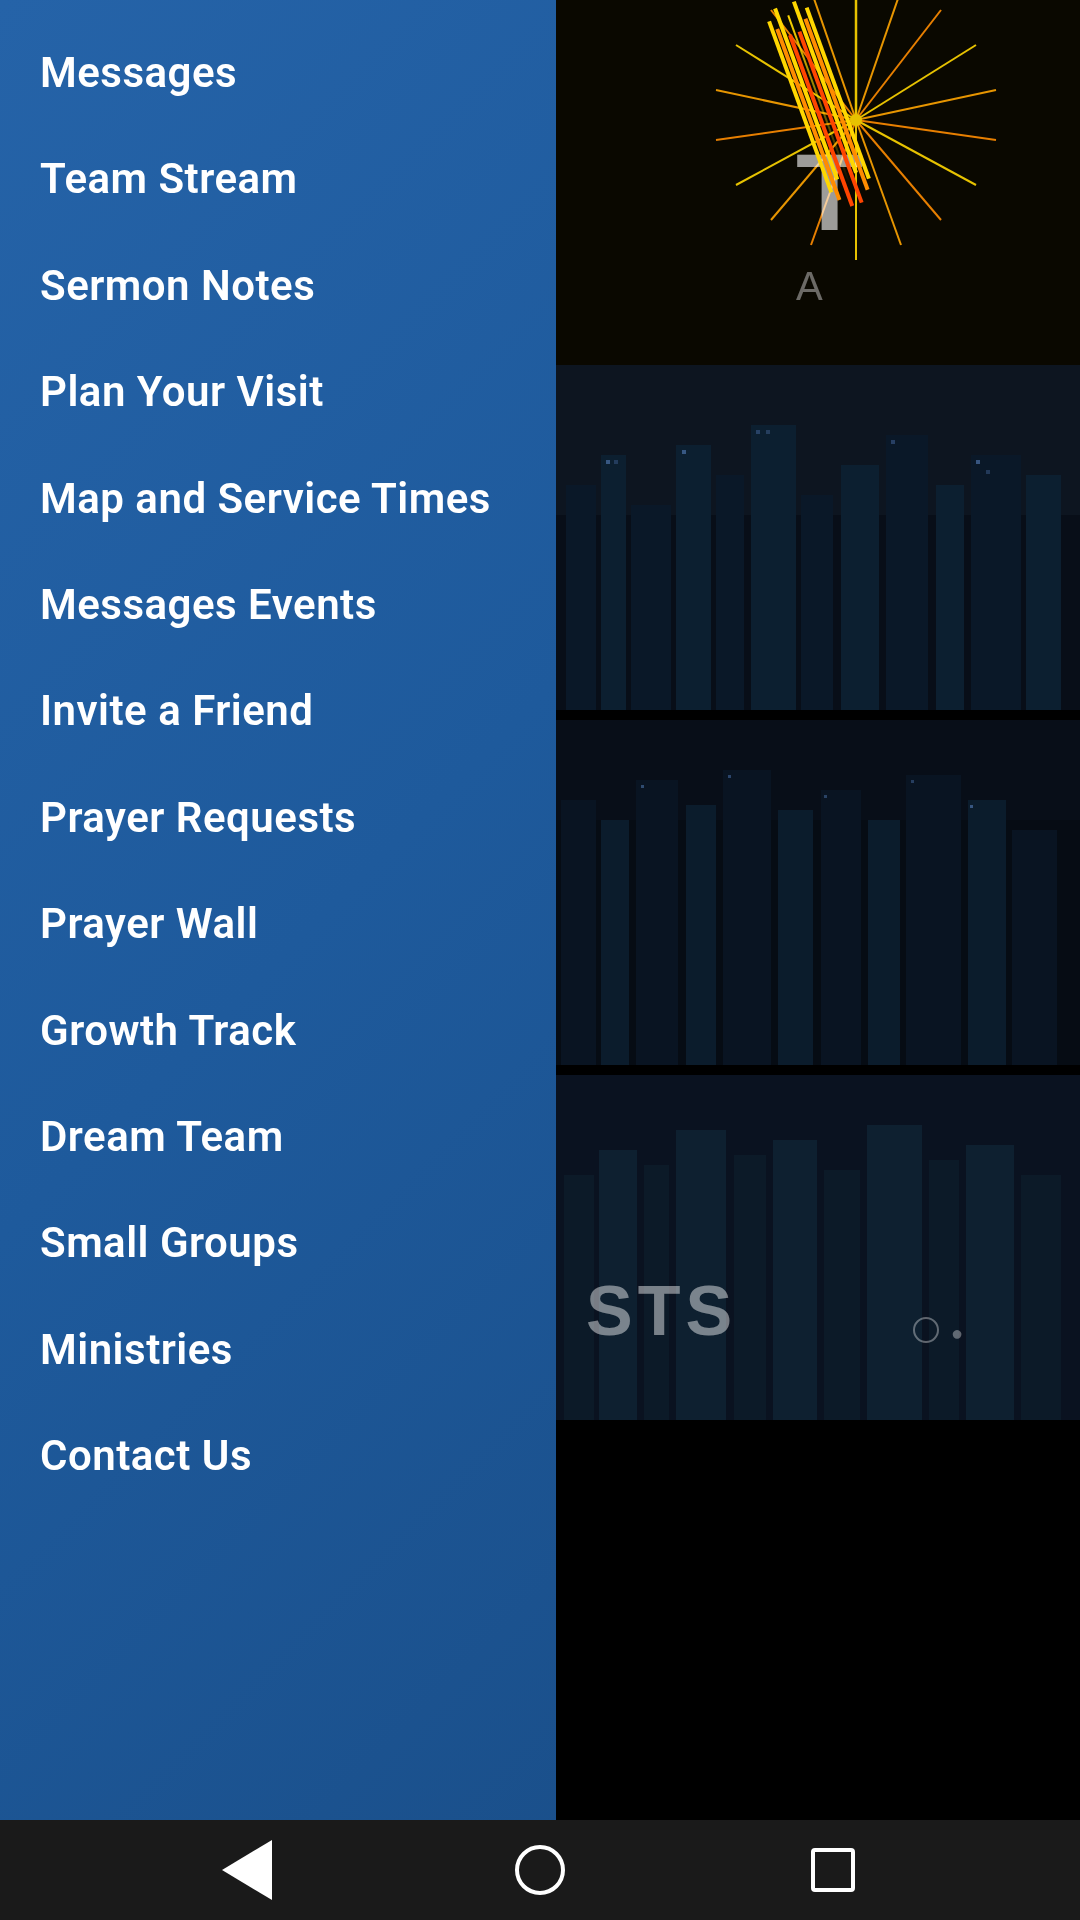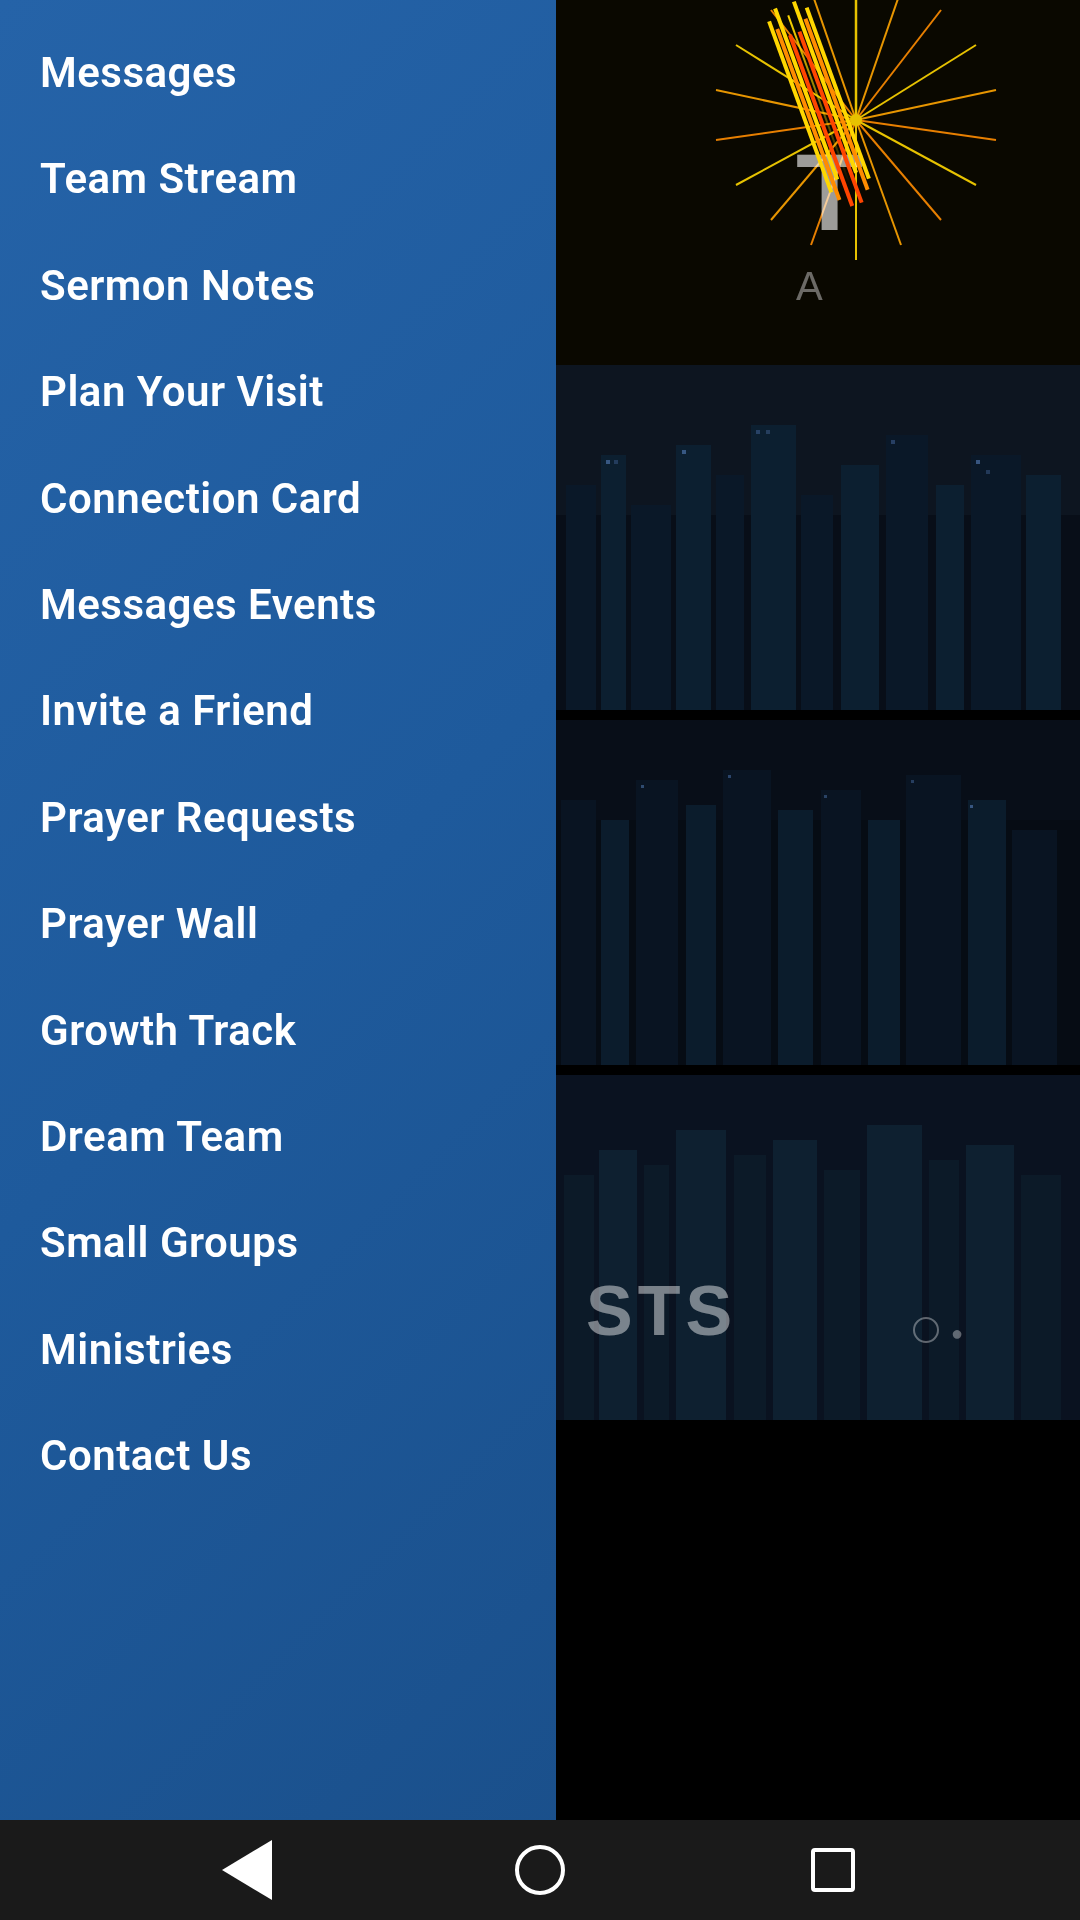--- a/index.html
+++ b/index.html
@@ -286,21 +286,21 @@
     </div>
 
   </div>
 
   <div class="nav-menu">
 
   <div class="nav-item">Messages</div>
       <div class="nav-item">Team Stream</div>
       <div class="nav-item">Sermon Notes</div>
       <div class="nav-item">Plan Your Visit</div>
-      <div class="nav-item">Connection Card</div>
+      <div class="nav-item">Map and Service Times</div>
       <div class="nav-item">Messages Events</div>
       <div class="nav-item">Invite a Friend</div>
       <div class="nav-item">Prayer Requests</div>
       <div class="nav-item">Prayer Wall</div>
       <div class="nav-item">Growth Track</div>
       <div class="nav-item">Dream Team</div>
       <div class="nav-item">Small Groups</div>
       <div class="nav-item">Ministries</div>
       <div class="nav-item">Contact Us</div>
     </div>

